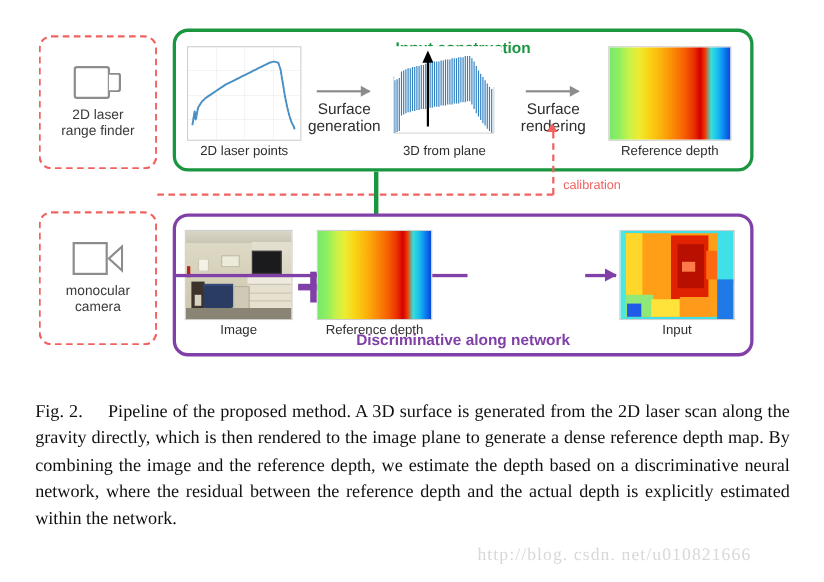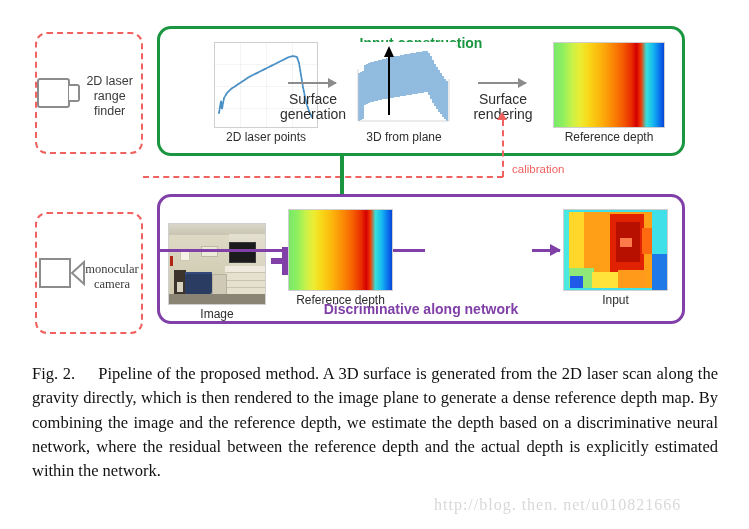--- a/index.html
+++ b/index.html
@@ -27,27 +27,27 @@
   .sensor-box {
     position: absolute;
     border: 2px dashed #f0625f;
     border-radius: 12px;
     box-sizing: border-box;
   }
   #sensor-box-laser {
     left: 35px; top: 32px; width: 108px; height: 122px;
   }
   #sensor-box-camera {
-    left: 35px; top: 212px; width: 108px; height: 122px; font-family: Liberation Serif, serif;
+    left: 35px; top: 192px; width: 108px; height: 122px;
   }
   .sensor-inner {
     position: absolute;
     left: 0; right: 0; top: 0; bottom: 0;
     display: flex;
-    flex-direction: row;
+    flex-direction: column;
     align-items: center;
     justify-content: center;
   }
   .sensor-label {
     font-size: 12.5px;
     color: #3b3b3b;
     text-align: center;
     line-height: 15px;
     margin-top: 7px;
     white-space: pre-line;
@@ -380,21 +380,21 @@
       </div>
       <div class="sensor-label">monocular
 camera</div>
     </div>
   </div>
 
   <div class="stage-box" id="stage-input">
     <div class="stage-title">Input construction</div>
   </div>
 
-  <div class="panel" id="panel-laserpts" style="left:170px; top:42px;margin-left:44px;">
+  <div class="panel" id="panel-laserpts" style="left:170px; top:42px;">
     <div class="thumb">
       <div class="lp-axes"></div>
       <svg width="102" height="84" viewBox="0 0 102 84" style="position:absolute;left:0;top:0;">
         <polyline points="4,70 6,58 7,66 9,55 12,50 16,46 22,42 28,38 34,34 40,31 46,28 52,25 58,22 64,19 70,16 74,14 78,13 82,14 84,20 86,32 88,44 90,54 92,62 94,68 96,72 97,75" fill="none" stroke="#4a90c4" stroke-width="1.8" stroke-linecap="round" stroke-dasharray="3 1.2"></polyline>
       </svg>
     </div>
     <div class="cap">2D laser points</div>
   </div>
 
   <div class="arrow-gray" style="left:288px; top:82px; width:48px;"></div>
@@ -481,21 +481,21 @@
   <div class="calib-arrow-up" style="left:497px; top:112px;"></div>
   <div id="calib-label" style="left:512px; top:163px;text-align:right;">calibration</div>
 
   <div id="green-arrow-line"></div>
   <div id="green-arrow-head"></div>
 
   <div class="stage-box" id="stage-network">
     <div class="stage-title">Discriminative along network</div>
   </div>
 
-  <div class="panel" id="panel-image" style="left:168px; top:223px;">
+  <div class="panel" id="panel-image" style="left:168px; top:209px;">
     <div class="thumb" style="width:98px;height:82px;">
       <div class="room">
         <div class="ceiling"></div>
         <div class="wall-left"></div>
         <div class="wall-right"></div>
         <div class="tv"></div>
         <div class="counter"></div>
         <div class="cabinets"></div>
         <div class="cab-line" style="top:70%"></div>
         <div class="cab-line" style="top:79%"></div>
@@ -552,13 +552,13 @@
     </div>
     <div class="cap">Input</div>
   </div>
 
 </div>
 
 <div id="caption">
   <span class="lead">Fig. 2.</span><span>Pipeline of the proposed method. A 3D surface is generated from the 2D laser scan along the gravity directly, which is then rendered to the image plane to generate a dense reference depth map. By combining the image and the reference depth, we estimate the depth based on a discriminative neural network, where the residual between the reference depth and the actual depth is explicitly estimated within the network.</span>
 </div>
 
-<div id="watermark">http://blog. then. net/u010821666</div>
+<div id="watermark">http://blog. csdn. net/u010821666</div>
 
 </body></html>

